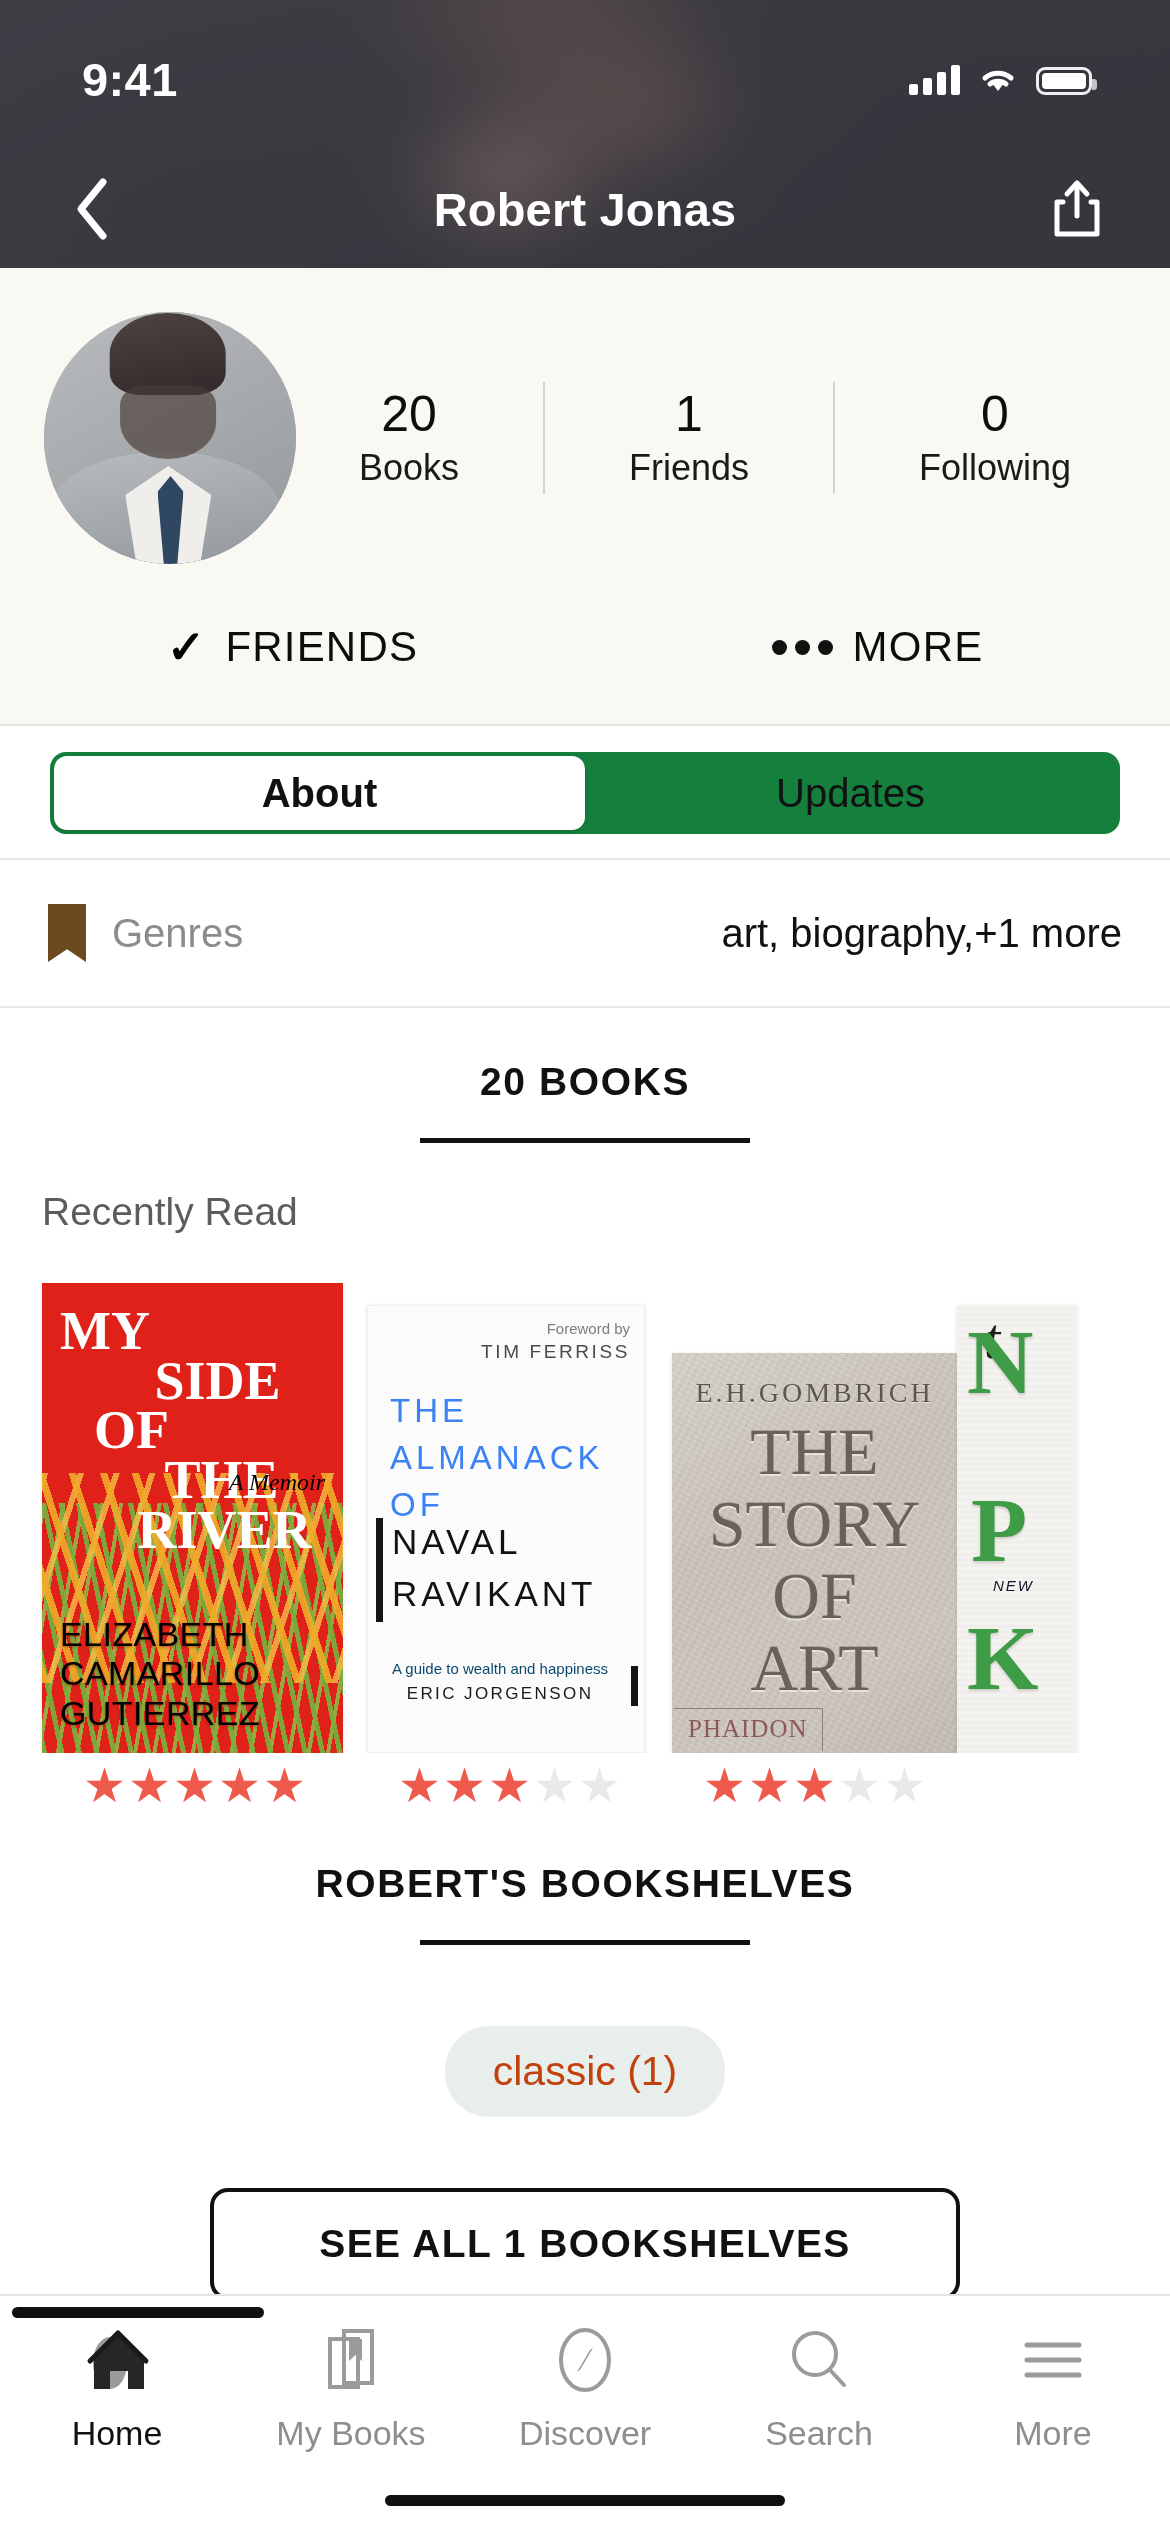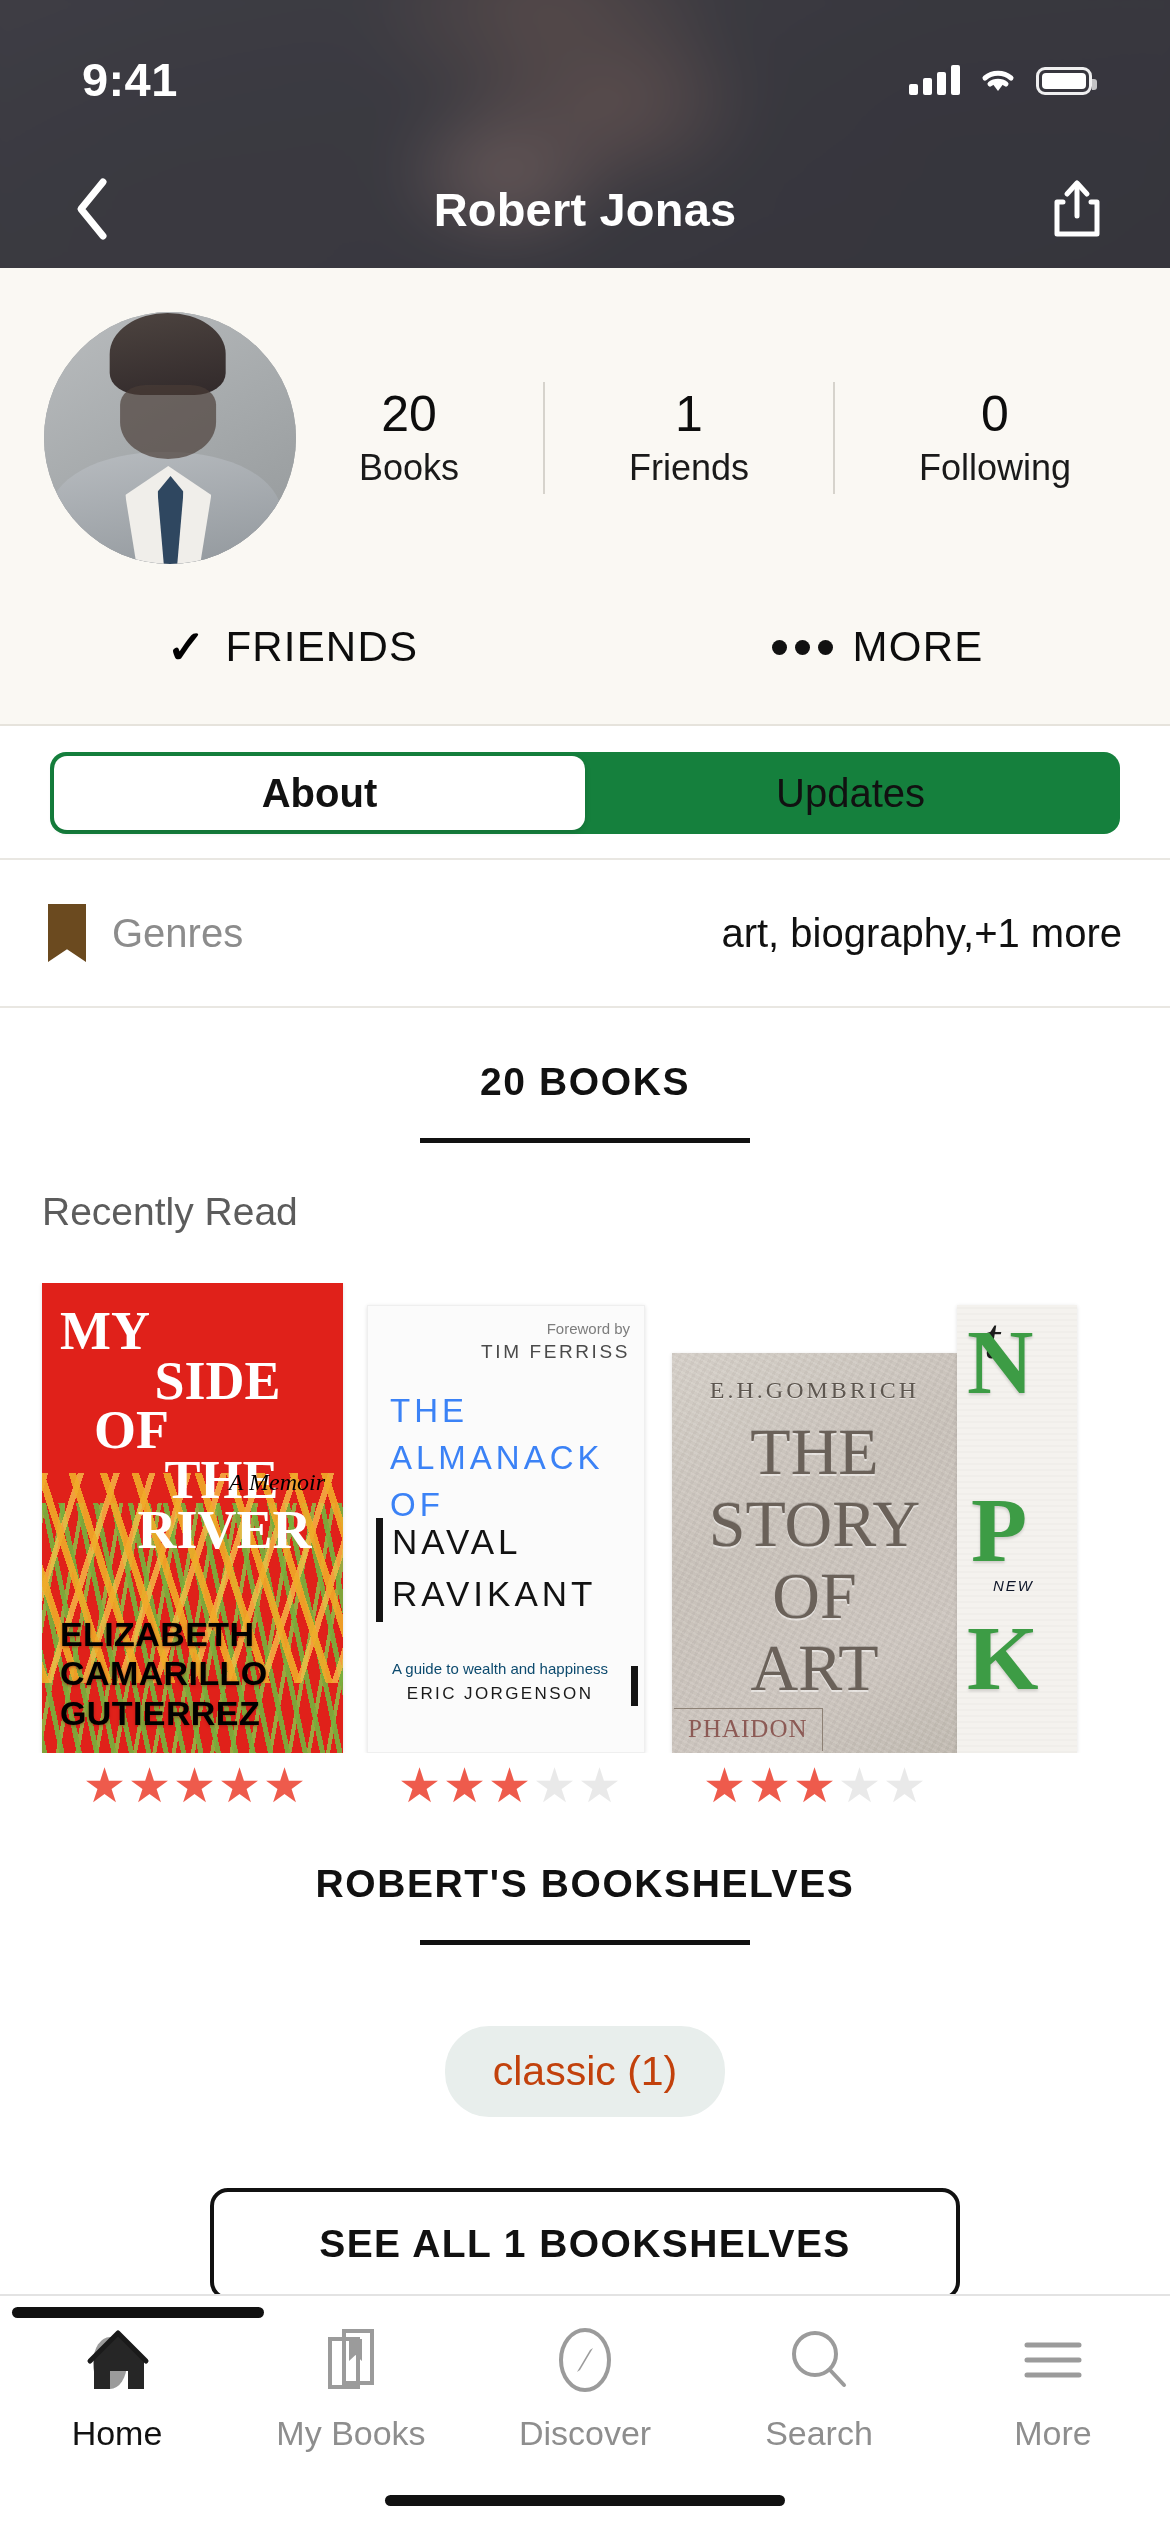--- a/index.html
+++ b/index.html
@@ -172,21 +172,21 @@
   .cov1 .txt { position:absolute; inset:0; color:#fff; padding:24px 18px; }
   .cov1 .l { font-family:"Liberation Serif", serif; font-weight:700; line-height:0.92; }
   .cov1 .r1 { font-size:54px; text-align:left; }
   .cov1 .r2 { font-size:54px; text-align:center; padding-left:50px; }
   .cov1 .r3 { font-size:54px; text-align:left; padding-left:34px; }
   .cov1 .r4 { font-size:54px; text-align:center; padding-left:58px; }
   .cov1 .r5 { font-size:54px; text-align:center; padding-left:64px; }
   .cov1 .memoir { position:absolute; right:18px; top:186px; font-size:24px;
     font-family:"Liberation Serif", serif; font-style:italic; }
   .cov1 .author { position:absolute; left:18px; right:12px; bottom:20px;
-    font-size:34px; font-weight:700; line-height:1.16; letter-spacing:0.4px;
+    font-size:34px; font-weight:400; line-height:1.16; letter-spacing:0.4px;
     text-shadow:0 1px 3px rgba(150,20,15,0.55); }
 
   
   .cov2 { width:278px; height:448px; background:#fbfbfb; border:1px solid #efefef; }
   .cov2 .fw { position:absolute; right:14px; top:14px; text-align:right; }
   .cov2 .fw .a { font-size:15px; color:#7d7d7d; }
   .cov2 .fw .b { font-size:19px; color:#4a4a4a; letter-spacing:2.6px; margin-top:4px; }
   .cov2 .t1 { position:absolute; left:22px; top:82px; font-size:33px; color:#3b82f6;
               letter-spacing:4px; line-height:1.42; }
   .cov2 .bar { position:absolute; left:8px; top:212px; width:7px; height:104px; background:#141414; }
@@ -198,21 +198,21 @@
   .cov2 .bar2 { position:absolute; right:6px; bottom:46px; width:7px; height:40px; background:#141414; }
 
   
   .cov3 { width:290px; height:400px;
     background:linear-gradient(150deg,#d5cfc8 0%,#c9c2ba 40%,#cdc6bf 75%,#c2bbb2 100%); }
   .cov3 .grain { position:absolute; inset:0; opacity:0.35;
     background:
       repeating-linear-gradient(28deg, rgba(255,255,255,0.16) 0 2px, rgba(0,0,0,0.05) 2px 5px),
       repeating-linear-gradient(118deg, rgba(0,0,0,0.05) 0 3px, rgba(255,255,255,0.12) 3px 7px); }
   .cov3 .g-auth { position:absolute; top:24px; left:0; right:0; text-align:center;
-    font-family:"Liberation Serif", serif; font-size:24px; letter-spacing:3px; color:#5d564f;
+    font-family:"Liberation Serif", serif; font-size:28px; letter-spacing:3px; color:#5d564f;
     text-shadow:0 1px 0 rgba(255,255,255,0.55); }
   .cov3 .g-t { position:absolute; left:0; right:0; top:66px; text-align:center;
     font-family:"Liberation Serif", serif; color:#6a6159; line-height:1.0;
     text-shadow:0 2px 0 rgba(255,255,255,0.5), 0 -1px 0 rgba(0,0,0,0.16); }
   .cov3 .g-t div { font-size:66px; margin-bottom:6px; }
   .cov3 .phaidon { position:absolute; left:2px; bottom:2px; padding:6px 14px 8px;
     border-top:1px solid #8d8175; border-right:1px solid #8d8175;
     font-family:"Liberation Serif", serif; font-size:25px; letter-spacing:1px; color:#8c5a55; }
 
   

